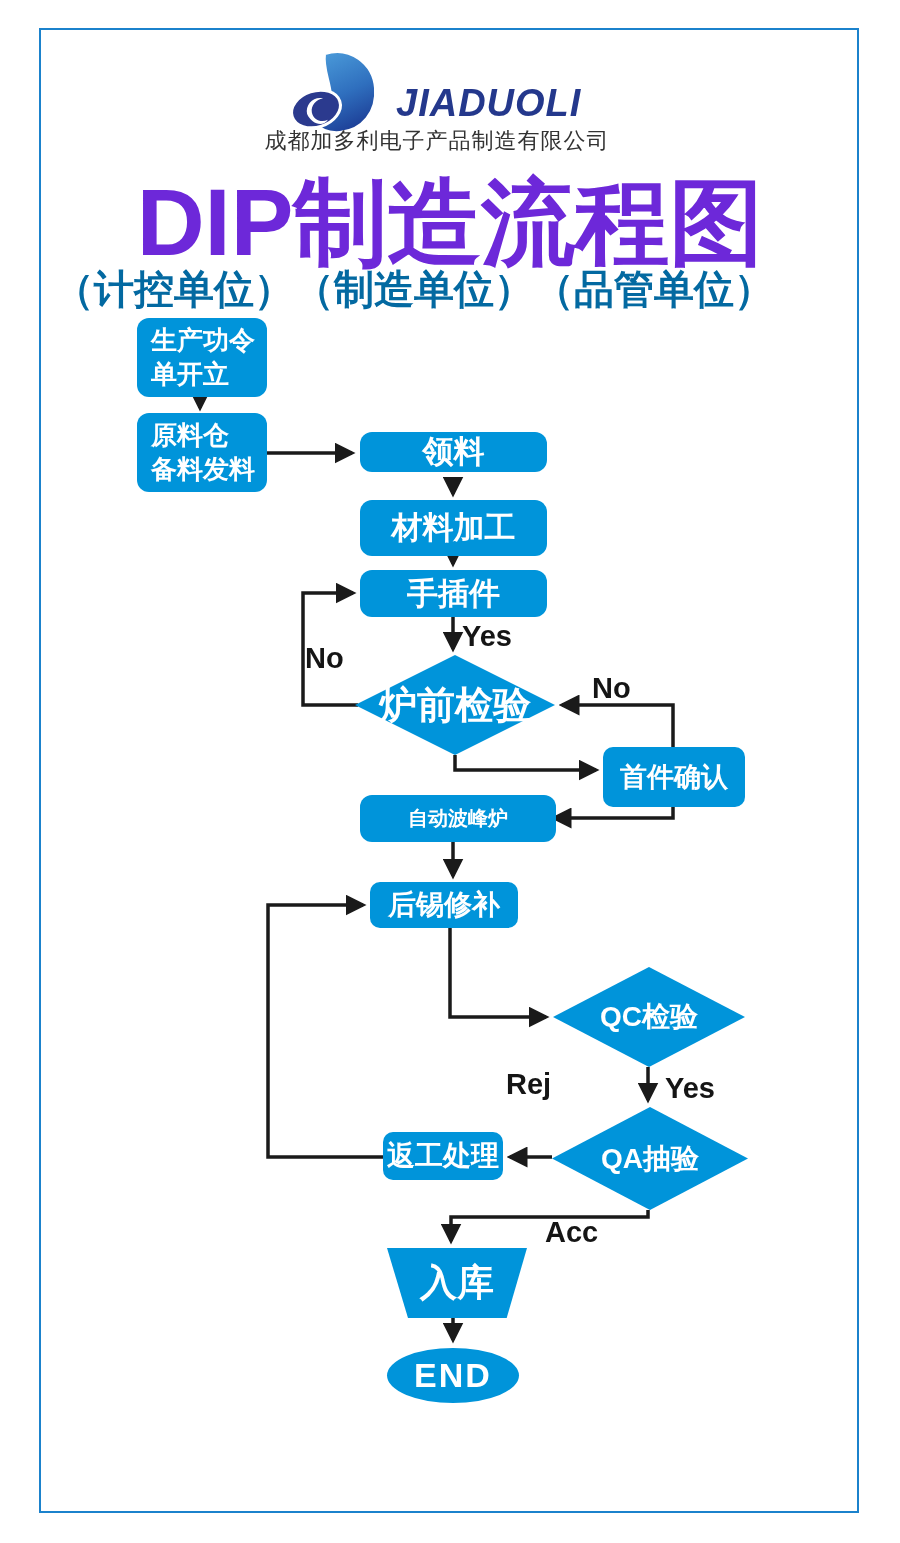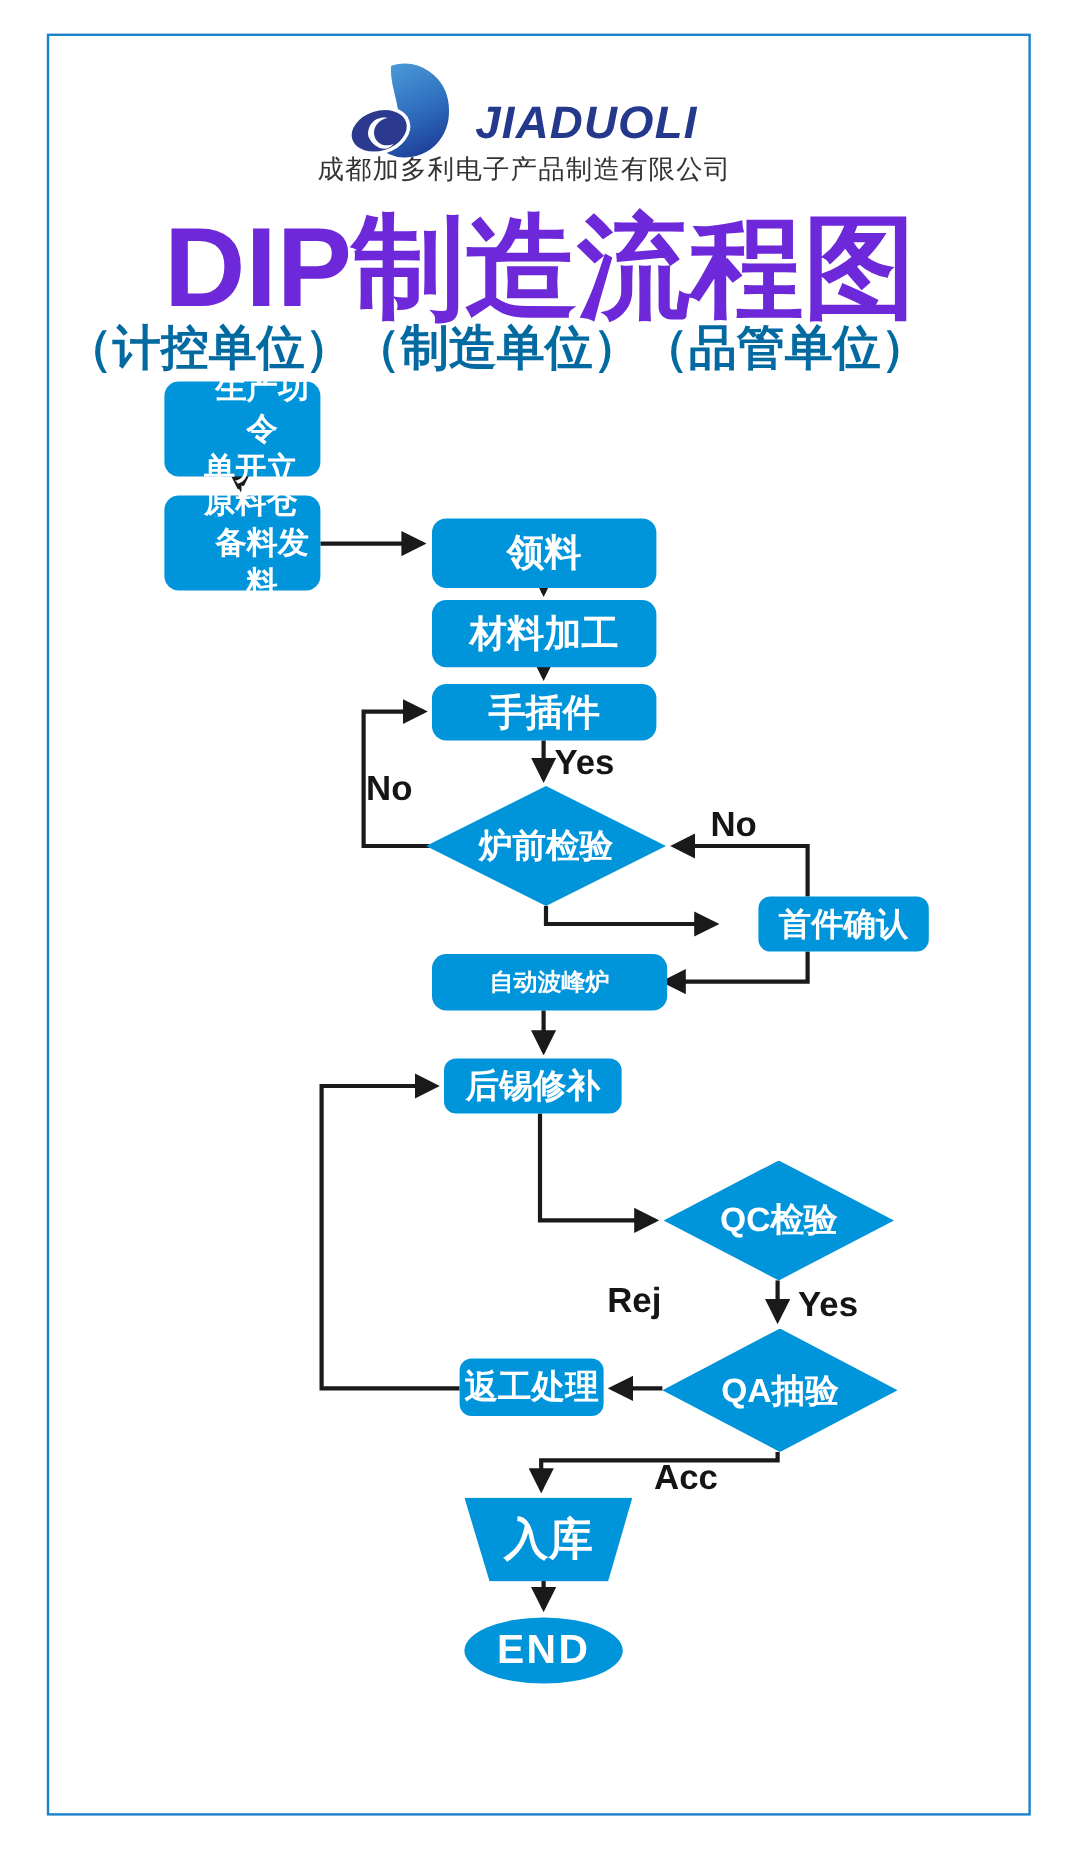--- a/index.html
+++ b/index.html
@@ -44,21 +44,21 @@
     position:absolute;left:0;top:0;width:100%;height:100%;
     background:#0094da;
     clip-path:polygon(50% 0,100% 50%,50% 100%,0 50%);
   }
   .diamond .dtext{position:relative;z-index:2;}
   .trapezoid{
     clip-path:polygon(0 0,100% 0,85.5% 100%,15% 100%);
   }
   .ellipse{border-radius:50%;}
   .twoline{flex-direction:column;align-items:flex-start;justify-content:center;
-    padding-left:33px;line-height:1.3;}
+    padding-left:14px;line-height:1.3;}
   
   .elabel{
     position:absolute;font-size:29px;font-weight:bold;color:#151515;white-space:nowrap;
   }
   .arrow-layer{position:absolute;left:0;top:0;z-index:1;}
   .node{z-index:2;}
   .elabel{z-index:3;}
 </style>
 </head>
 <body>
@@ -115,32 +115,32 @@
   <div class="node rect twoline" style="left:137px;top:318px;width:130px;height:79px;font-size:26px;">
     <span>生产功令</span>
     <span>单开立</span>
   </div>
 
   <div class="node rect twoline" style="left:137px;top:413px;width:130px;height:79px;font-size:26px;">
     <span>原料仓</span>
     <span>备料发料</span>
   </div>
 
-  <div class="node rect" style="left:360px;top:432px;width:187px;height:58px;font-size:31px;">领料</div>
+  <div class="node rect" style="left:360px;top:432px;width:187px;height:40px;font-size:31px;">领料</div>
 
   <div class="node rect" style="left:360px;top:500px;width:187px;height:56px;font-size:31px;">材料加工</div>
 
   <div class="node rect" style="left:360px;top:570px;width:187px;height:47px;font-size:31px;">手插件</div>
 
-  <div class="node diamond" style="left:355px;top:655px;width:200px;height:100px;font-size:28px;">
+  <div class="node diamond" style="left:355px;top:655px;width:200px;height:100px;font-size:38px;">
     <div class="dshape"></div>
     <span class="dtext">炉前检验</span>
   </div>
 
-  <div class="node rect" style="left:603px;top:747px;width:142px;height:46px;font-size:27px;border-radius:10px;margin-left:29px;">首件确认</div>
+  <div class="node rect" style="left:603px;top:747px;width:142px;height:60px;font-size:27px;border-radius:10px;">首件确认</div>
 
   <div class="node rect" style="left:360px;top:795px;width:196px;height:47px;font-size:20px;">自动波峰炉</div>
 
   <div class="node rect" style="left:370px;top:882px;width:148px;height:46px;font-size:28px;border-radius:10px;">后锡修补</div>
 
   <div class="node diamond" style="left:553px;top:967px;width:192px;height:100px;font-size:28px;">
     <div class="dshape"></div>
     <span class="dtext">QC检验</span>
   </div>
 

